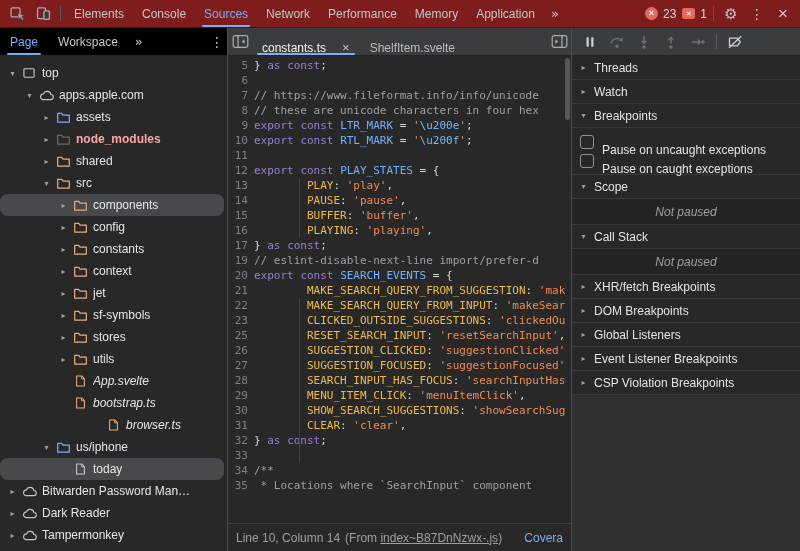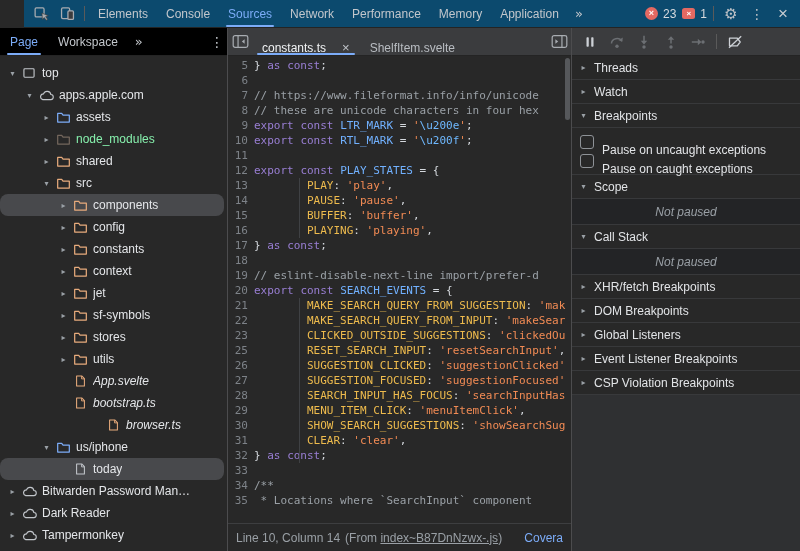--- a/index.html
+++ b/index.html
@@ -2,21 +2,21 @@
 <html><head>
 <meta charset="utf-8">
 <style>
   html,body{margin:0;padding:0;background:#1e1e1e;}
   .app{position:relative;width:800px;height:551px;background:#282828;color:#dfe1e5;
        font-family:"Liberation Sans",sans-serif;font-size:12px;overflow:hidden;
        -webkit-font-smoothing:antialiased;}
   .glyph{font-family:"DejaVu Sans",sans-serif;}
 
   
-  .toolbar{height:27px;background:#0c4a6e;border-bottom:1px solid #242424;display:flex;align-items:center;padding:0 4px;margin-left:24px;}
+  .toolbar{height:27px;background:#7f1d1d;border-bottom:1px solid #242424;display:flex;align-items:center;padding:0 4px;}
   .icon-btn{display:flex;align-items:center;justify-content:center;width:26px;height:24px;color:#a8acb1;cursor:pointer;flex:none;}
   .vsep{width:1px;height:15px;background:#5a5a5a;margin:0 4px;flex:none;}
   .ttabs{display:flex;height:100%;}
   .ttab{display:flex;align-items:center;height:100%;padding:0 9px;color:#c3c7cc;position:relative;white-space:nowrap;cursor:pointer;}
   .ttab.active{color:#7cacf8;}
   .ttab.active::after{content:"";position:absolute;left:7px;right:7px;bottom:0;height:2.5px;background:#7cacf8;border-radius:2px;}
   .more{color:#c3c7cc;padding:0 7px;font-size:13px;cursor:pointer;}
   .spacer{flex:1;}
   .badges{display:flex;align-items:center;gap:5px;margin-right:2px;}
   .err-dot{width:13px;height:13px;border-radius:50%;background:#e46962;color:#fff;font-size:9px;line-height:13px;text-align:center;font-weight:bold;}
@@ -35,21 +35,21 @@
   .ntab.active::after{content:"";position:absolute;left:7px;right:7px;bottom:0;height:2.5px;background:#7cacf8;border-radius:2px;}
 
   
   .tree{flex:1;overflow:hidden;padding-top:6px;}
   .trow{height:22px;display:flex;align-items:center;cursor:pointer;border-radius:8px;margin-right:3px;}
   .trow.selected{background:#48494c;}
   .tarrow{width:13px;margin-right:2px;text-align:center;color:#9aa0a6;font-size:8px;flex:none;}
   .ticon{width:16px;height:16px;margin-right:5px;display:flex;align-items:center;justify-content:center;flex:none;}
   .tlabel{white-space:nowrap;overflow:hidden;color:#e4e6e9;}
   .c-orange{color:#e8ab7c;} .c-blue{color:#7cacf8;} .c-plain{color:#c2c6cb;} .c-dim{color:#9b8878;opacity:.65;}
-  .lbl-dim{color:#86efac;} .lbl-italic{font-style:italic;}
+  .lbl-dim{color:#fca5a5;font-weight:bold;} .lbl-italic{font-style:italic;}
 
   
   .editor{width:343px;flex:none;border-right:1px solid #4c4c4e;display:flex;flex-direction:column;background:#282828;}
   .etabs{height:27px;background:#3b3c3e;border-bottom:1px solid #242424;display:flex;align-items:center;flex:none;}
   .etab{display:flex;align-items:flex-end;gap:16px;height:100%;padding:0 10px;color:#b9bdc2;position:relative;white-space:nowrap;cursor:pointer;}
   .etab.active{color:#f1f3f4;}
   .etab.active::after{content:"";position:absolute;left:5px;right:5px;bottom:0;height:2.5px;background:#7cacf8;border-radius:2px;}
   .etab .tclose{font-size:13px;color:#c0c4c9;}
   .code{flex:1;position:relative;overflow:hidden;font-family:"DejaVu Sans Mono",monospace;font-size:11px;line-height:15px;padding-top:2px;}
   .cl{height:15px;display:flex;}
@@ -417,24 +417,20 @@
           </div>
           <div class="cl">
             <span class="ln">16</span>
             <span class="lc"><span class="tk-pln">        </span><span class="tk-prop">PLAYING</span><span class="tk-pln">: </span><span class="tk-str">'playing'</span><span class="tk-pln">,</span></span>
           </div>
           <div class="cl">
             <span class="ln">17</span>
             <span class="lc"><span class="tk-pln">} </span><span class="tk-kw">as</span><span class="tk-pln"> </span><span class="tk-kw">const</span><span class="tk-pln">;</span></span>
           </div>
           <div class="cl">
-            <span class="ln">18</span>
-            <span class="lc"></span>
-          </div>
-          <div class="cl">
             <span class="ln">19</span>
             <span class="lc"><span class="tk-cmt">// eslint-disable-next-line import/prefer-d</span></span>
           </div>
           <div class="cl">
             <span class="ln">20</span>
             <span class="lc"><span class="tk-kw">export</span><span class="tk-pln"> </span><span class="tk-kw">const</span><span class="tk-pln"> </span><span class="tk-def">SEARCH_EVENTS</span><span class="tk-pln"> = {</span></span>
           </div>
           <div class="cl">
             <span class="ln">21</span>
             <span class="lc"><span class="tk-pln">        </span><span class="tk-prop">MAKE_SEARCH_QUERY_FROM_SUGGESTION</span><span class="tk-pln">: </span><span class="tk-str">'mak</span></span>

